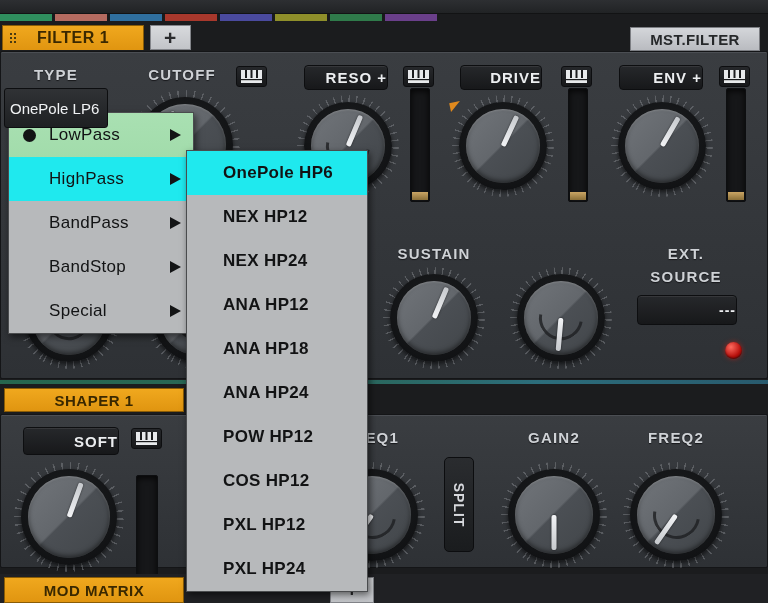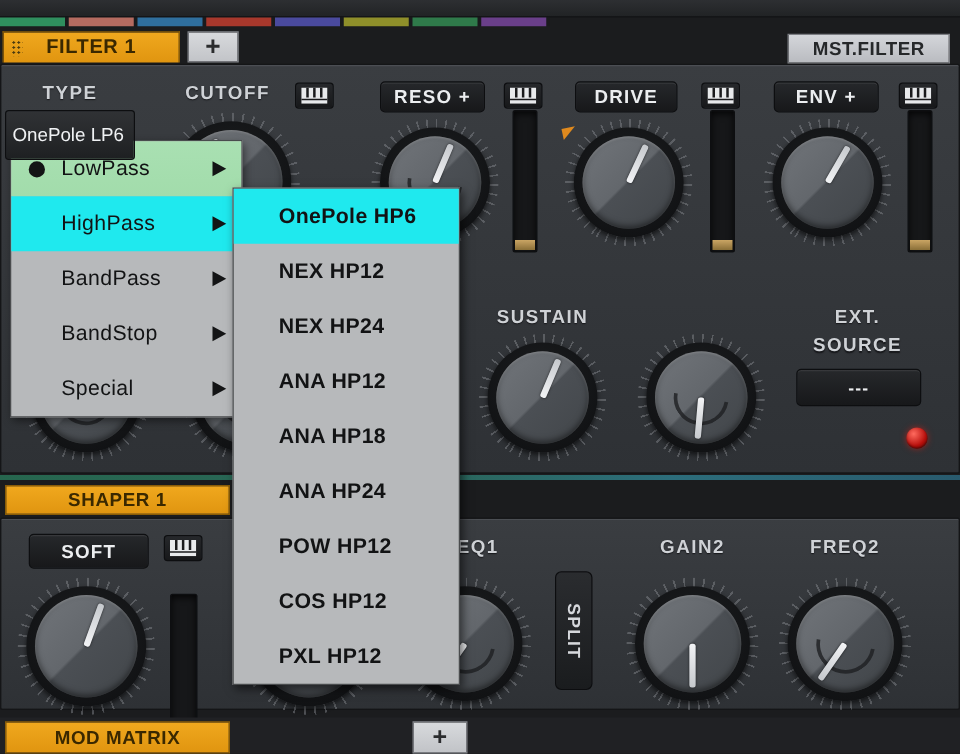--- a/index.html
+++ b/index.html
@@ -117,21 +117,21 @@
   .vslider { position:absolute; background:#161719; border:1px solid #0d0e10;
              border-radius:2px; box-shadow: inset 0 2px 6px rgba(0,0,0,.8); }
   .vslider .fill { position:absolute; left:1px; right:1px; bottom:1px; height:8px;
                    background:linear-gradient(#caa564,#8a6f38); }
 
   
   .dbtn {
     position:absolute; background:linear-gradient(#26282b,#17181a);
     border:1px solid #0d0e10; border-radius:4px;
     color:#eceef0; font-size:15px; font-weight:bold; letter-spacing:1px;
-    display:flex; align-items:center; justify-content:center;
+    display:flex; align-items:center; justify-content:flex-end;
     font-family:"Liberation Sans Narrow","Liberation Sans",sans-serif;
     box-shadow: inset 0 1px 0 rgba(255,255,255,.08);
   }
   .kbd {
     position:absolute; background:linear-gradient(#26282b,#17181a);
     border:1px solid #0d0e10; border-radius:3px;
     display:flex; align-items:center; justify-content:center;
   }
   .kbd svg { display:block; }
 
@@ -471,15 +471,18 @@
       </div>
       <div class="mi">
         <span>POW HP12</span>
       </div>
       <div class="mi">
         <span>COS HP12</span>
       </div>
       <div class="mi">
         <span>PXL HP12</span>
       </div>
+      <div class="mi">
+        <span>PXL HP24</span>
+      </div>
     </div>
 
 </div>
 
 </body></html>

